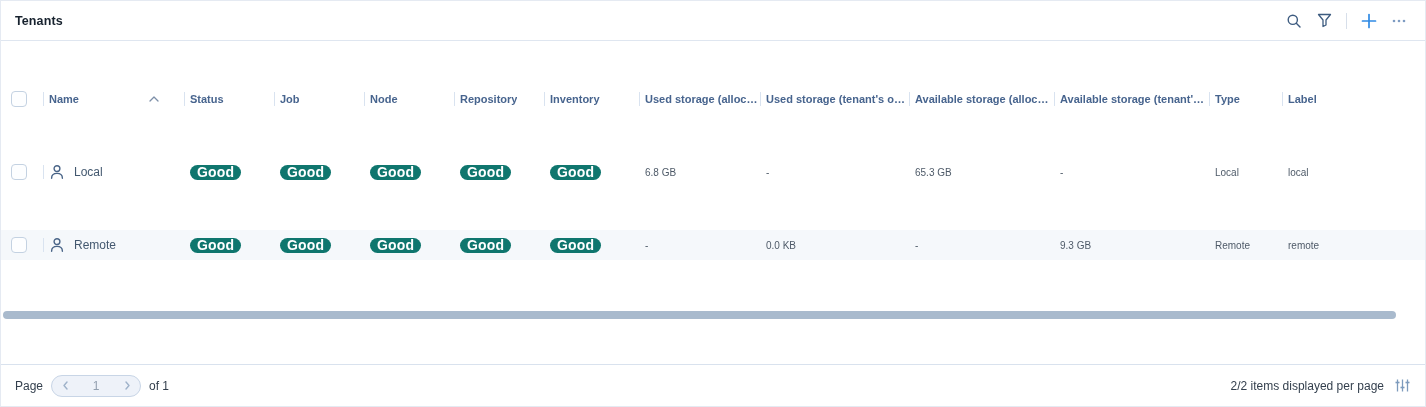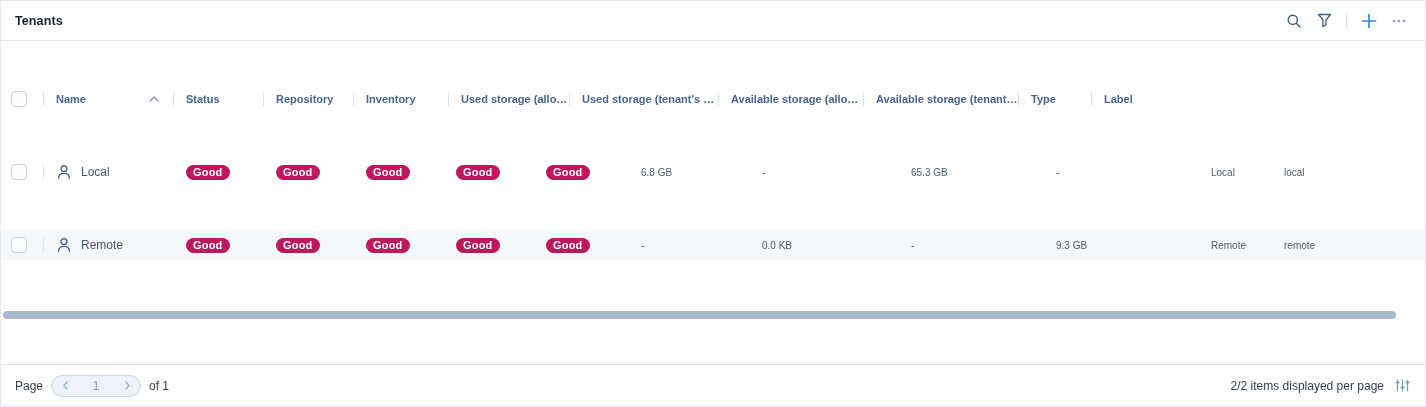--- a/index.html
+++ b/index.html
@@ -42,26 +42,26 @@
   }
 
   
   .thead, .trow { display: flex; width: 1426px; flex: 0 0 30px; height: 30px; }
   .thead { align-items: center; }
   .trow { align-items: center; background: #fff; }
   .trow.alt { background: #f5f8fb; }
 
   .cell {
     height: 100%; display: flex; align-items: center;
-    padding-left: 13px; position: relative;
+    padding-left: 6px; position: relative;
     overflow: hidden; white-space: nowrap;
   }
   .col-check  { width: 42px;  padding-left: 10px; }
   .col-name   { width: 130px; }
-  .col-status { width: 90px; }
+  .col-status { width: 90px; margin-left: 11px; }
   .col-job    { width: 90px; }
   .col-node   { width: 90px; }
   .col-repo   { width: 90px; }
   .col-inv    { width: 95px; }
   .col-useda  { width: 121px; }
   .col-usedo  { width: 149px; }
   .col-availa { width: 145px; }
   .col-availo { width: 155px; }
   .col-type   { width: 73px; }
   .col-lastlabel { width: 156px; flex: 1; }
@@ -82,23 +82,23 @@
     background: #fdfeff; cursor: pointer; flex: 0 0 16px;
   }
 
   .name-cell-content { display: flex; align-items: center; gap: 9px; }
   .name-text { font-size: 12px; color: #43586f; }
 
   .data-text { font-size: 10px; color: #4e5a68; }
 
   .badge {
     display: inline-block;
-    background: #be185d;
+    background: #0f766e;
     color: #ffffff;
-    font-size: 11px; font-weight: bold;
+    font-size: 14px; font-weight: bold;
     line-height: 15px; height: 15px;
     padding: 0 7px;
     border-radius: 8px;
     letter-spacing: 0.2px;
   }
 
   
   .spacer { flex: 1 1 auto; position: relative; background: #fff; }
   .hscroll-thumb {
     position: absolute; bottom: 2px; left: 2px;
@@ -192,20 +192,26 @@
       <span class="hdr-label">Name</span>
       <span class="sort-caret">
         <svg width="10" height="6" viewBox="0 0 10 6">
             <polyline points="1,5 5,1 9,5" fill="none" stroke="#7d8fa8" stroke-width="1.3" stroke-linecap="round" stroke-linejoin="round"></polyline>
           </svg>
       </span>
     </div>
     <div class="cell col-status sep">
         <span class="hdr-label">Status</span>
       </div>
+    <div class="cell col-job sep">
+        <span class="hdr-label">Job</span>
+      </div>
+    <div class="cell col-node sep">
+        <span class="hdr-label">Node</span>
+      </div>
     <div class="cell col-repo sep">
         <span class="hdr-label">Repository</span>
       </div>
     <div class="cell col-inv sep">
         <span class="hdr-label">Inventory</span>
       </div>
     <div class="cell col-useda sep">
         <span class="hdr-label">Used storage (allocated)</span>
       </div>
     <div class="cell col-usedo sep">

